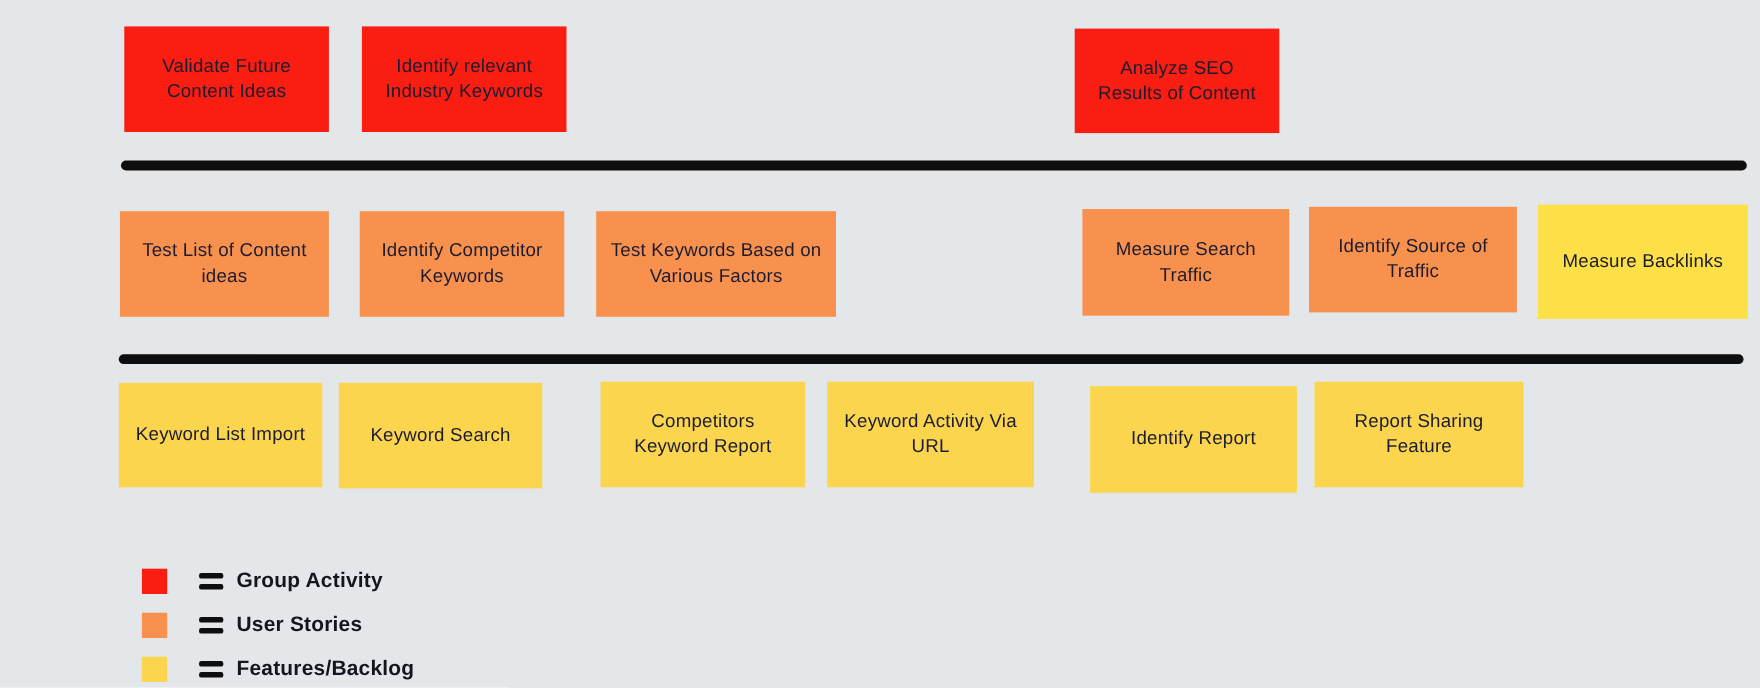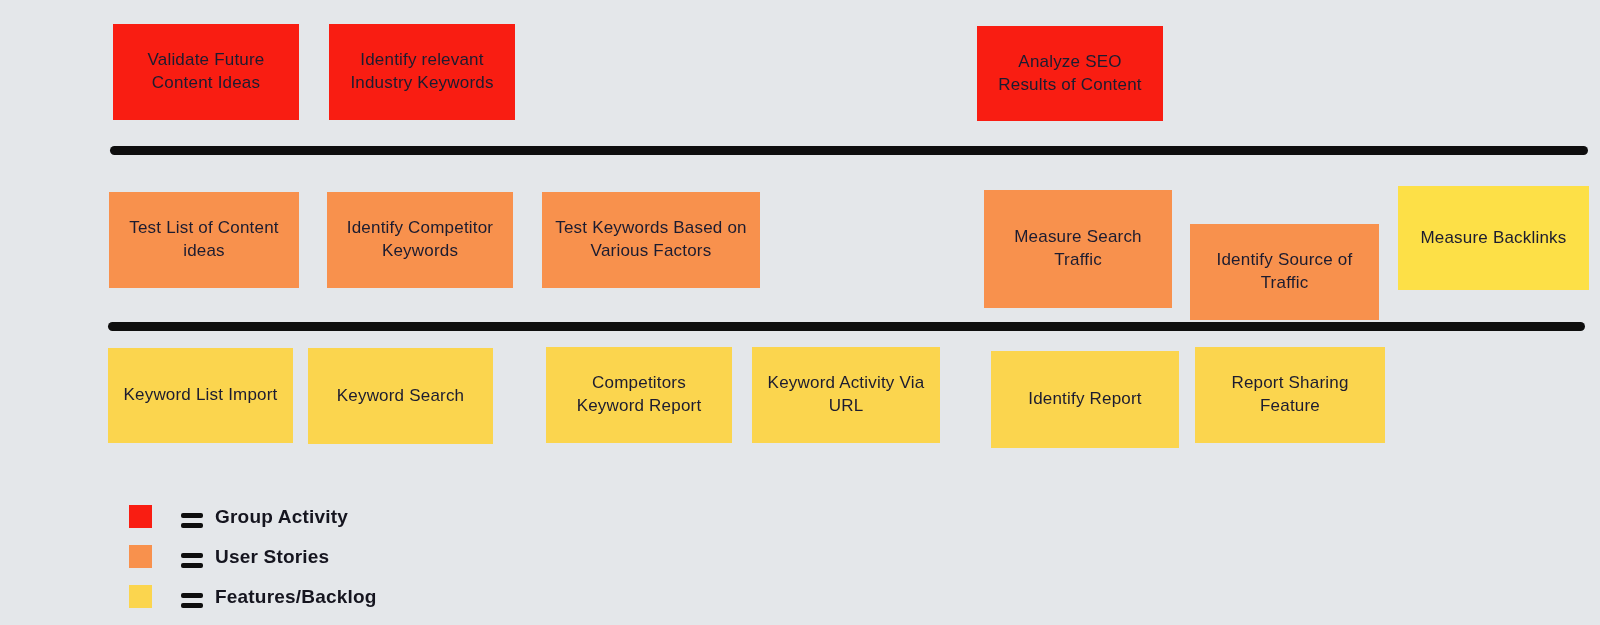--- a/index.html
+++ b/index.html
@@ -36,23 +36,24 @@
     background: #0e0e0e;
     border-radius: 5px;
   }
   .legend {
     position: absolute;
     left: 129px;
     top: 505px;
   }
   .legend-row {
     display: flex;
-    align-items: flex-end;
+    align-items: center;
     height: 23px;
     margin-bottom: 17px;
+    margin-top: 12px;
   }
   .swatch {
     width: 23px;
     height: 23px;
     flex: 0 0 23px;
   }
   .eq {
     margin-left: 29px;
     width: 22px;
     flex: 0 0 22px;
@@ -79,22 +80,22 @@
 
   <div class="card" style="left: 113px; top: 24px; width: 186px; height: 96px; background-color: rgb(249, 29, 18);">Validate Future Content Ideas</div>
   <div class="card" style="left: 329px; top: 24px; width: 186px; height: 96px; background-color: rgb(249, 29, 18);">Identify relevant Industry Keywords</div>
   <div class="card" style="left: 977px; top: 26px; width: 186px; height: 95px; background-color: rgb(249, 29, 18);">Analyze SEO Results of Content</div>
 
   <div class="divider" style="left:110px; top:146px; width:1478px;"></div>
 
   <div class="card" style="left: 109px; top: 192px; width: 190px; height: 96px; background-color: rgb(248, 145, 77);">Test List of Content ideas</div>
   <div class="card" style="left: 327px; top: 192px; width: 186px; height: 96px; background-color: rgb(248, 145, 77);">Identify Competitor Keywords</div>
   <div class="card" style="left: 542px; top: 192px; width: 218px; height: 96px; background-color: rgb(248, 145, 77);">Test Keywords Based on Various Factors</div>
-  <div class="card" style="left: 984px; top: 190px; width: 188px; height: 118px; background-color: rgb(248, 145, 77);">Measure Search Traffic</div>
-  <div class="card" style="left: 1190px; top: 188px; width: 189px; height: 96px; background-color: rgb(248, 145, 77); margin-top: 36px;">Identify Source of Traffic</div>
+  <div class="card" style="left: 984px; top: 190px; width: 188px; height: 97px; background-color: rgb(248, 145, 77);">Measure Search Traffic</div>
+  <div class="card" style="left: 1190px; top: 188px; width: 189px; height: 96px; background-color: rgb(248, 145, 77);">Identify Source of Traffic</div>
   <div class="card" style="left: 1398px; top: 186px; width: 191px; height: 104px; background-color: #fde047;">Measure Backlinks</div>
 
   <div class="divider" style="left:108px; top:322px; width:1477px;"></div>
 
   <div class="card" style="left: 108px; top: 348px; width: 185px; height: 95px; background-color: rgb(251, 213, 78);">Keyword List Import</div>
   <div class="card" style="left: 308px; top: 348px; width: 185px; height: 96px; background-color: rgb(251, 213, 78);">Keyword Search</div>
   <div class="card" style="left: 546px; top: 347px; width: 186px; height: 96px; background-color: rgb(251, 213, 78);">Competitors Keyword Report</div>
   <div class="card" style="left: 752px; top: 347px; width: 188px; height: 96px; background-color: rgb(251, 213, 78);">Keyword Activity Via URL</div>
   <div class="card" style="left: 991px; top: 351px; width: 188px; height: 97px; background-color: rgb(251, 213, 78);">Identify Report</div>
   <div class="card" style="left: 1195px; top: 347px; width: 190px; height: 96px; background-color: rgb(251, 213, 78);">Report Sharing Feature</div>

